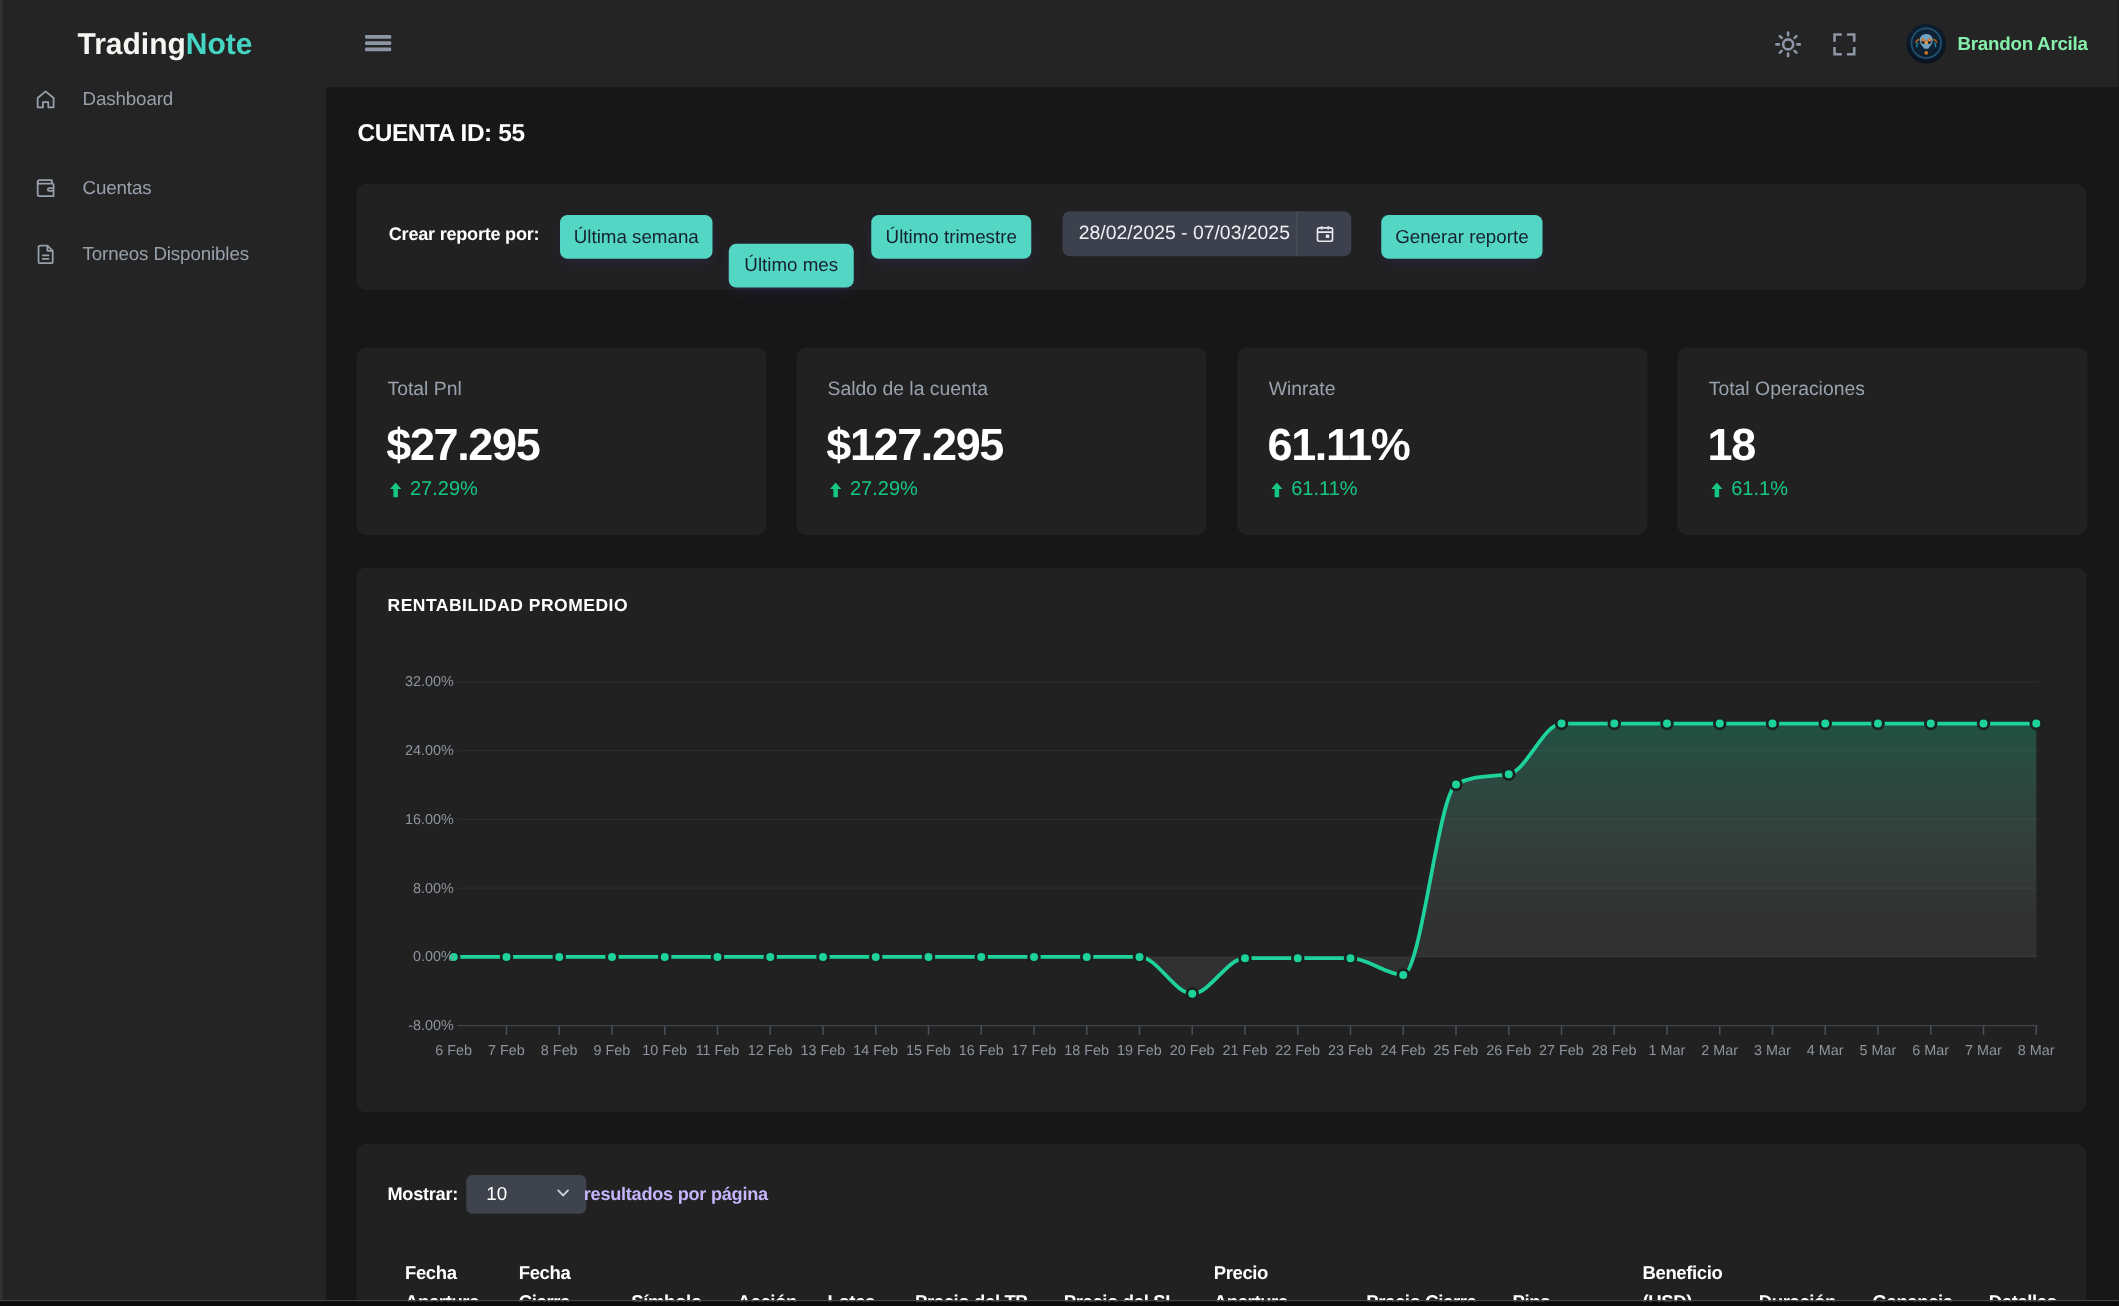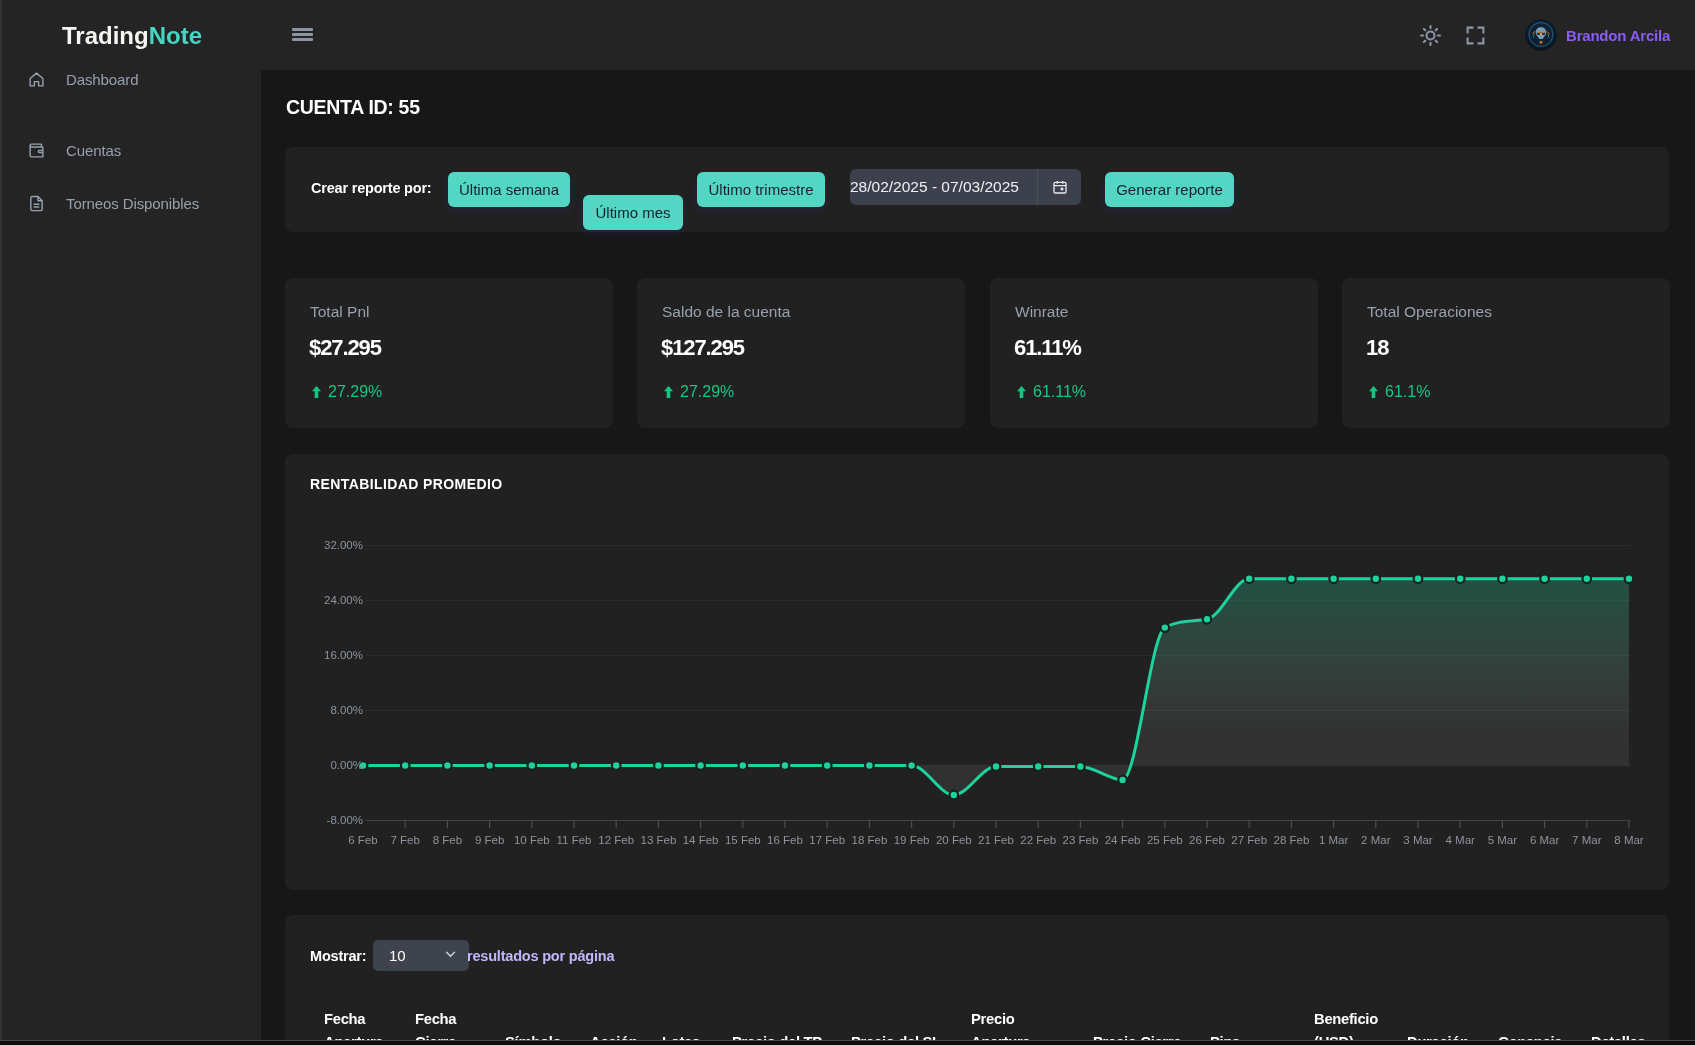--- a/index.html
+++ b/index.html
@@ -11,36 +11,36 @@
 .logo { position:absolute; left:62px; top:22px; font-size:24px; font-weight:bold; color:#f5f5f2; letter-spacing:0; }
 .logo span { color:#45d6c3; }
 .burger { position:absolute; left:292px; top:28px; width:21px; }
 .burger div { height:2.6px; background:#8b95a3; border-radius:1px; margin-bottom:2.6px; }
 .navitem { position:absolute; left:28px; color:#97a0ab; font-size:15px; letter-spacing:-0.1px; display:flex; align-items:center; }
 .navitem svg { margin-right:21px; }
 .ni1 { top:71px; } .ni2 { top:142px; } .ni3 { top:195px; }
 .sun { position:absolute; left:1419px; top:24px; }
 .fsc { position:absolute; left:1465px; top:25px; }
 .avatar { position:absolute; left:1525px; top:19px; width:32px; height:32px; border-radius:50%; overflow:hidden; }
-.uname { position:absolute; left:1566px; top:27px; font-size:15px; font-weight:bold; color:#8b5cf6; letter-spacing:-0.2px; }
+.uname { position:absolute; left:1566px; top:27px; font-size:15px; font-weight:bold; color:#86efac; letter-spacing:-0.2px; }
 .main { position:absolute; left:261px; top:70px; width:1434px; height:975px; background:#171717; }
 .h1 { position:absolute; left:286px; top:96px; font-size:19.5px; font-weight:bold; color:#fff; letter-spacing:-0.3px; }
 .card { position:absolute; background:#212121; border-radius:8px; }
 .reportbar { left:285px; top:147px; width:1384px; height:85px; }
 .rb-label { position:absolute; left:26px; top:33px; font-size:14.5px; font-weight:600; color:#fff; letter-spacing:-0.2px; }
 .tealbtn { position:absolute; top:25px; height:35px; background:#54d6c5; color:#16222e; border:none; border-radius:6px; font-family:"Liberation Sans", sans-serif; font-size:15px; text-align:center; line-height:35px; box-shadow:0 4px 10px rgba(60,50,160,0.18); }
 .b1 { left:163px; width:122px; } .b2 { left:298px; width:100px;margin-top:23px; } .b3 { left:412px; width:128px; }
-.daterange { position:absolute; left:565px; top:21.5px; width:231px; height:36.5px; background:#3c414d; border-radius:6px; color:#eef0f2; font-size:15.5px; line-height:36.5px; }
+.daterange { position:absolute; left:565px; top:21.5px; width:231px; height:36.5px; background:#3c414d; border-radius:6px; color:#eef0f2; font-size:15.5px; line-height:36.5px; padding-left:13px; }
 .daterange::before { content:""; position:absolute; right:43px; top:0; width:1px; height:36.5px; background:#4a4f5a; }
 .daterange svg { position:absolute; right:13px; top:10px; }
 .b4 { left:820px; width:129px; }
 .statcard { top:278px; height:150px; width:328px; }
 .sc1 { left:285px; } .sc2 { left:637px; } .sc3 { left:990px; } .sc4 { left:1342px; }
 .sc-title { position:absolute; left:25px; top:25px; font-size:15.5px; color:#99a2ac; }
-.sc-value { position:absolute; left:24px; top:57px; font-size:22px; font-weight:bold; color:#fff; letter-spacing:-1.1px; }
+.sc-value { position:absolute; left:24px; top:57px; font-size:36px; font-weight:bold; color:#fff; letter-spacing:-1.1px; }
 .sc-delta { position:absolute; left:27px; top:105px; font-size:16px; color:#16c784; display:flex; align-items:center; }
 .sc-delta svg { margin-right:7px; }
 .chartcard { left:285px; top:454px; width:1384px; height:436px; }
 .ch-title { position:absolute; left:25px; top:22px; font-size:14px; font-weight:bold; color:#fff; letter-spacing:0.4px; }
 .tablecard { left:285px; top:915px; width:1384px; height:131px; border-bottom-left-radius:0; border-bottom-right-radius:0; }
 .m-label { position:absolute; left:25px; top:33px; font-size:14.5px; font-weight:bold; color:#fff; letter-spacing:-0.2px;text-align:right; }
 .m-select { position:absolute; left:88px; top:25px; width:96px; height:31px; background:#3e434e; border-radius:5px; color:#fff; font-size:15px; }
 .m-select .v { position:absolute; left:16px; top:7px; }
 .m-select svg { position:absolute; right:13px; top:11px; }
 .m-after { position:absolute; left:182px; top:33px; font-size:14.5px; font-weight:600; color:#c4b5fd; letter-spacing:-0.2px; }

